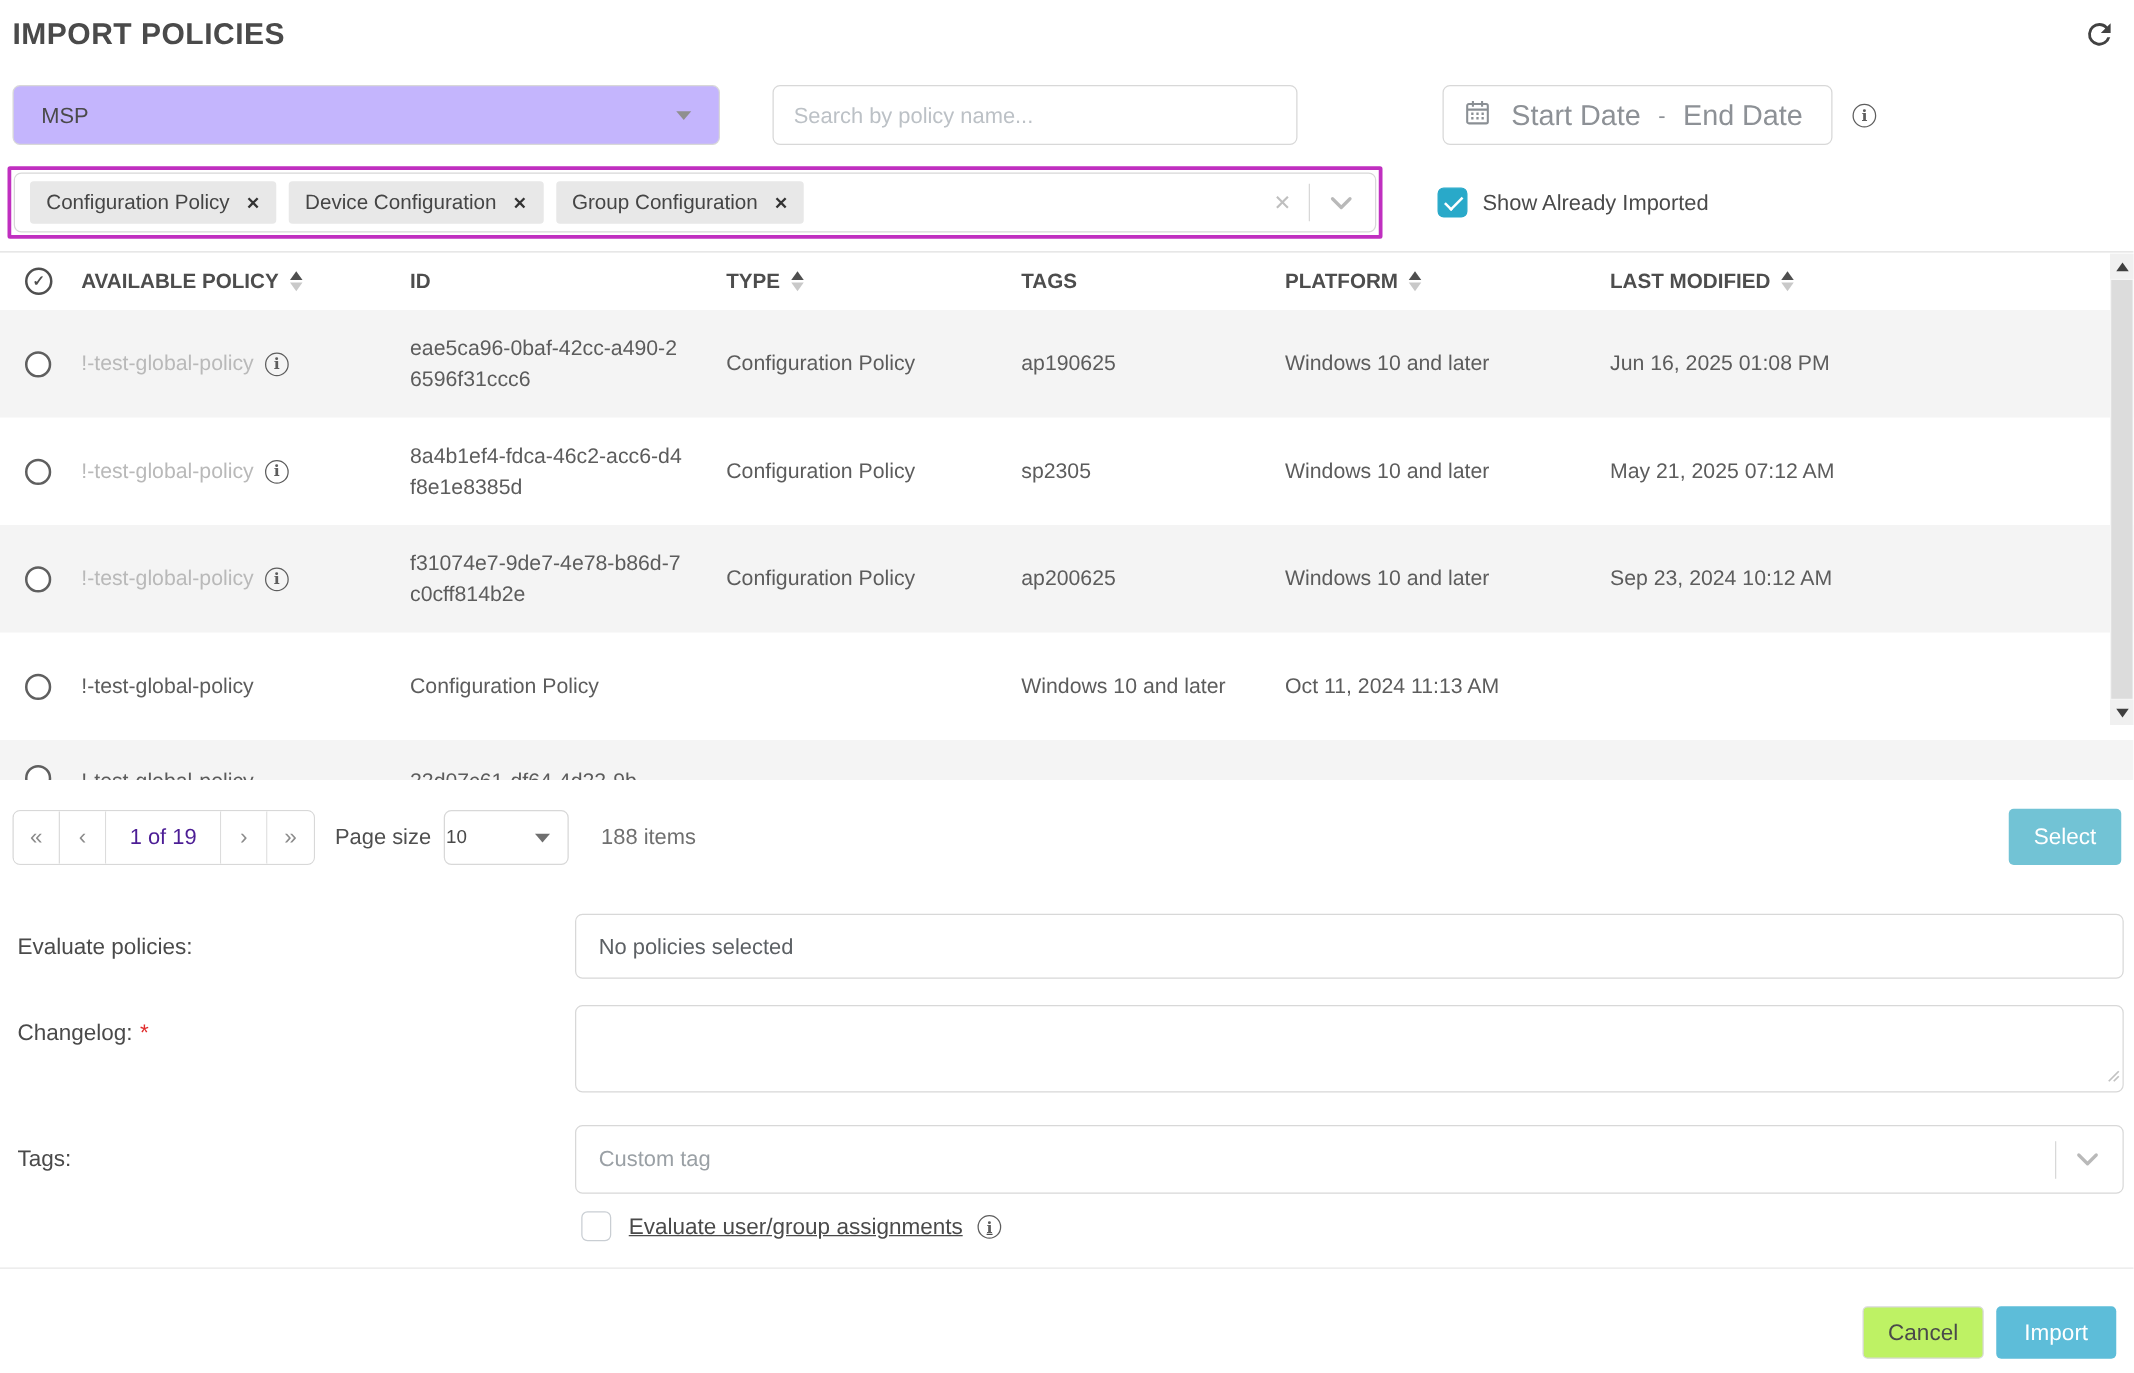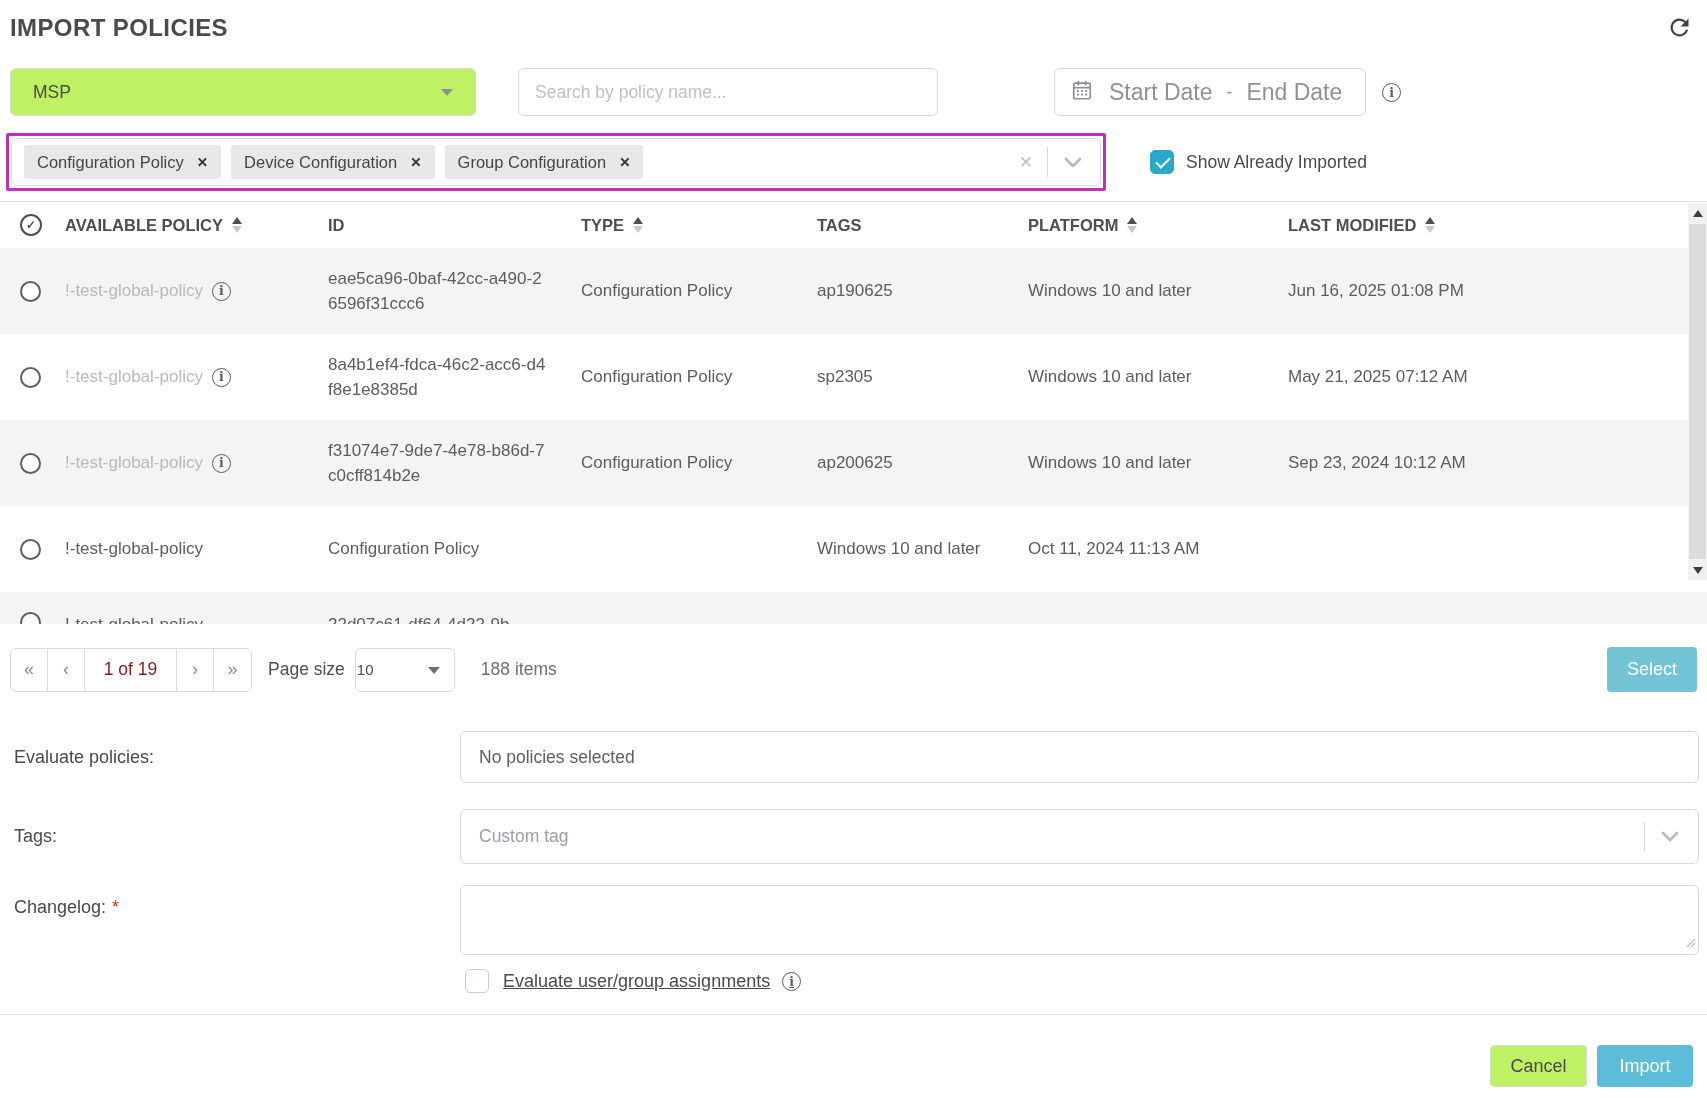--- a/index.html
+++ b/index.html
@@ -7,21 +7,21 @@
   body { font-family:"Liberation Sans", sans-serif; color:#4a4a4a; }
   .page { position:relative; width:1707px; height:1098px; background:#fff; overflow:hidden; }
 
   
   .topbar { display:flex; justify-content:space-between; align-items:flex-start; padding:14px 14px 0 10px; height:48px; }
   .page-title { font-size:24px; font-weight:700; color:#4a4a4a; letter-spacing:.4px; }
   .refresh-btn { width:28px; height:28px; border:none; background:none; cursor:pointer; padding:0; }
 
   
   .filter-row1 { display:flex; align-items:center; margin:20px 0 0 10px; height:48px; }
-  .select-box { position:relative; width:466px; height:48px; border:1px solid #d8d8d8; border-radius:6px; display:flex; align-items:center; padding-left:22px; font-size:17.5px; color:#4a4a4a; background:#bef264; cursor:pointer; }
+  .select-box { position:relative; width:566px; height:48px; border:1px solid #d8d8d8; border-radius:6px; display:flex; align-items:center; padding-left:22px; font-size:17.5px; color:#4a4a4a; background:#c4b5fd; cursor:pointer; }
   .caret-down { position:absolute; right:22px; top:50%; margin-top:-3px; width:0; height:0; border-left:6px solid transparent; border-right:6px solid transparent; border-top:7px solid #8f8f8f; }
   .search-box { margin-left:42px; width:420px; height:48px; border:1px solid #d8d8d8; border-radius:6px; padding:0 16px; font-size:17.5px; color:#4a4a4a; font-family:"Liberation Sans",sans-serif; }
   .search-box::placeholder { color:#bcc1c6; }
   .date-box { margin-left:116px; width:312px; height:48px; border:1px solid #d8d8d8; border-radius:6px; display:flex; align-items:center; padding-left:16px; cursor:pointer; background:#fff; }
   .date-text { font-size:23px; color:#8d9196; }
   .date-sep { margin:0 14px; color:#8d9196; font-size:17.5px; }
   .date-box svg { margin-right:16px; }
   .info-icon { display:inline-flex; align-items:center; justify-content:center; width:19px; height:19px; border:1.5px solid #5d5d5d; border-radius:50%; color:#5d5d5d; font-size:12.5px; font-weight:700; font-family:"DejaVu Serif", serif; flex:0 0 auto; }
   .date-info { margin-left:16px; }
 
@@ -69,21 +69,21 @@
   .sb-btn { position:absolute; left:0; width:19px; height:20px; background:#f0f0f0; display:flex; align-items:center; justify-content:center; cursor:pointer; }
   .sb-btn.up { top:0; } .sb-btn.down { bottom:0; }
   .tri-up { width:0; height:0; border-left:5px solid transparent; border-right:5px solid transparent; border-bottom:7px solid #3f3f3f; }
   .tri-down { width:0; height:0; border-left:5px solid transparent; border-right:5px solid transparent; border-top:7px solid #3f3f3f; }
   .sb-thumb { position:absolute; left:1px; top:21px; width:17px; height:335px; background:#dcdcdc; cursor:grab; }
 
   
   .pag-row { display:flex; align-items:center; margin:23px 10px 0 10px; height:45px; }
   .pager { display:flex; border:1px solid #d8d8d8; border-radius:6px; overflow:hidden; height:44px; }
   .pg-btn { display:flex; align-items:center; justify-content:center; min-width:37px; padding:0 6px; border-right:1px solid #dcdcdc; font-size:18px; color:#8b8b8b; background:#fff; cursor:pointer; }
-  .pg-cur { min-width:92px; padding:0 16px; color:#7f1d1d; font-size:17.5px; cursor:default; }
+  .pg-cur { min-width:92px; padding:0 16px; color:#4c1d95; font-size:17.5px; cursor:default; }
   .pg-btn:last-child { border-right:none; }
   .pagesize-label { margin-left:16px; font-size:17.5px; color:#4f4f4f; }
   .pagesize-select { position:relative; margin-left:10px; width:100px; height:44px; border:1px solid #d8d8d8; border-radius:6px; display:flex; align-items:center; padding-left:1px; font-size:15px; color:#4a4a4a; cursor:pointer; background:#fff; }
   .pagesize-select .caret-down { right:14px; border-top-color:#6f6f6f; }
   .items-count { margin-left:26px; font-size:17.5px; color:#6f6f6f; }
   .select-btn { margin-left:auto; width:90px; height:45px; background:#72c3d5; color:#fff; border:none; border-radius:4px; font-size:18px; font-family:"Liberation Sans",sans-serif; cursor:pointer; }
 
   
   .form-row { display:flex; margin:0 8px 0 14px; }
   .form-label { width:446px; font-size:18px; color:#4a4a4a; display:flex; align-items:center; }
@@ -333,51 +333,51 @@
     </div>
     <span class="items-count">188 items</span>
     <button class="select-btn">Select</button>
   </div>
 
   <div class="form-row row-selected">
     <div class="form-label">Evaluate policies:</div>
     <div class="value-box">No policies selected</div>
   </div>
 
+  <div class="form-row row-changelog">
+    <div class="form-label">
+      <span>Changelog:</span>
+      <span class="req">*</span>
+    </div>
+    <div class="changelog-wrap">
+      <textarea class="changelog-input" style=""></textarea>
+      <span class="resize-handle">
+        <svg width="12" height="12" viewBox="0 0 12 12">
+            <line x1="11" y1="3" x2="3" y2="11" stroke="#c2c2c2" stroke-width="1.4"></line>
+            <line x1="11" y1="7" x2="7" y2="11" stroke="#c2c2c2" stroke-width="1.4"></line>
+          </svg>
+      </span>
+    </div>
+  </div>
+
   <div class="form-row row-tags">
     <div class="form-label">Tags:</div>
     <div class="tags-wrap">
       <input class="tags-input" type="text" placeholder="Custom tag" style="">
       <div class="tags-controls">
         <span class="ms-divider"></span>
         <span class="ms-chevron">
           <svg width="18" height="11" viewBox="0 0 18 11" fill="none">
               <polyline points="2,2 9,9 16,2" stroke="#b9b9b9" stroke-width="2.6" stroke-linecap="round" stroke-linejoin="round"></polyline>
             </svg>
         </span>
       </div>
     </div>
   </div>
 
-  <div class="form-row row-changelog">
-    <div class="form-label">
-      <span>Changelog:</span>
-      <span class="req">*</span>
-    </div>
-    <div class="changelog-wrap">
-      <textarea class="changelog-input" style=""></textarea>
-      <span class="resize-handle">
-        <svg width="12" height="12" viewBox="0 0 12 12">
-            <line x1="11" y1="3" x2="3" y2="11" stroke="#c2c2c2" stroke-width="1.4"></line>
-            <line x1="11" y1="7" x2="7" y2="11" stroke="#c2c2c2" stroke-width="1.4"></line>
-          </svg>
-      </span>
-    </div>
-  </div>
-
   <div class="evaluate-row">
     <span class="checkbox"></span>
     <span class="evaluate-label">Evaluate user/group assignments</span>
     <span class="info-icon">i</span>
   </div>
 
   <hr class="footer-divider">
 
   <div class="footer">
     <button class="cancel-btn">Cancel</button>

